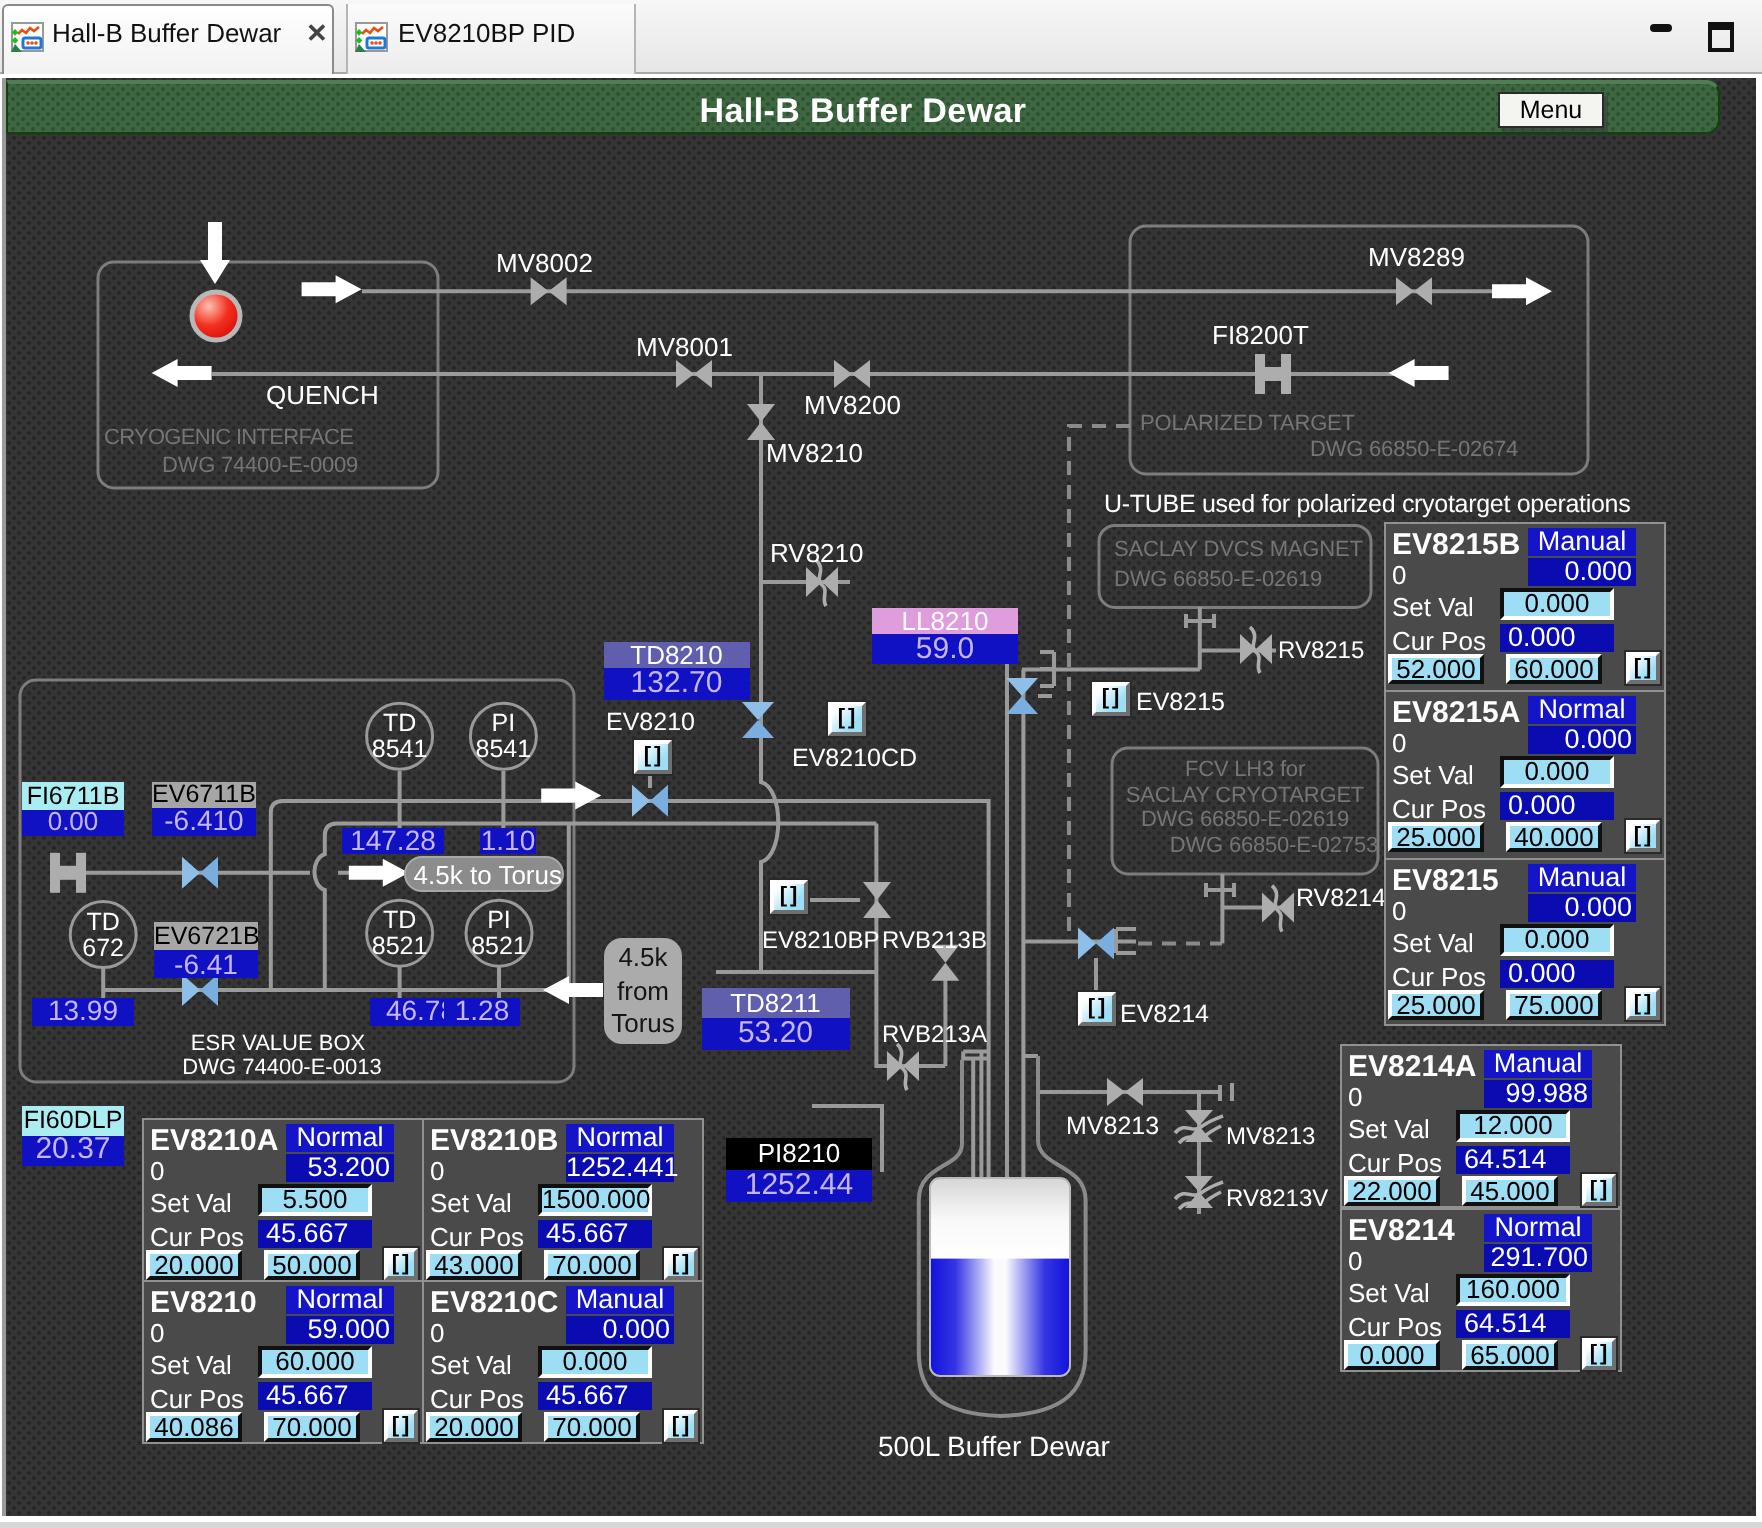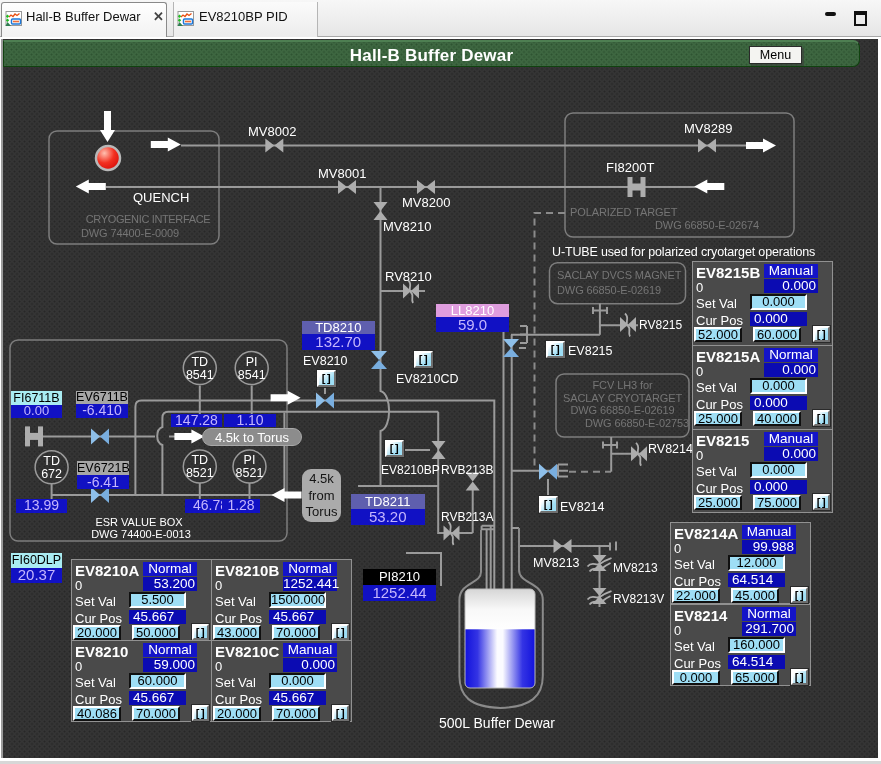--- a/index.html
+++ b/index.html
@@ -242,21 +242,21 @@
 <div class="t" style="left:441px;top:463px;font-size:12px">RVB213B</div>
 <div class="t" style="left:441px;top:510px;font-size:12px">RVB213A</div>
 <div class="t" style="left:533px;top:555.5px;font-size:12.5px">MV8213</div>
 <div class="t" style="left:613px;top:560.5px;font-size:12px">MV8213</div>
 <div class="t" style="left:613px;top:592px;font-size:12px">RV8213V</div>
 <div class="t" style="left:133px;top:190px;">QUENCH</div>
 <div class="t" style="left:552px;top:245px;font-size:12.5px;letter-spacing:-0.15px">U-TUBE used for polarized cryotarget operations</div>
 <div class="t" style="left:439px;top:715px;font-size:14px">500L Buffer Dewar</div>
 <div class="t" style="left:59px;top:516px;width:160px;text-align:center;font-size:11px">ESR VALUE BOX</div>
 <div class="t" style="left:61px;top:527.5px;width:160px;text-align:center;font-size:11px">DWG 74400-E-0013</div>
-<div class="t g" style="left:68px;top:212.5px;width:160px;text-align:center;letter-spacing:-0.35px">CRYOGENIC INTERFACE</div>
+<div class="t g" style="left:52px;top:212.5px;width:160px;text-align:left;letter-spacing:-0.35px">CRYOGENIC INTERFACE</div>
 <div class="t g" style="left:50px;top:226.5px;width:160px;text-align:center">DWG 74400-E-0009</div>
 <div class="t g" style="left:570px;top:205.5px;">POLARIZED TARGET</div>
 <div class="t g" style="left:655px;top:218.5px;">DWG 66850-E-02674</div>
 <div class="t g" style="left:557px;top:268.5px;">SACLAY DVCS MAGNET</div>
 <div class="t g" style="left:557px;top:283.5px;">DWG 66850-E-02619</div>
 <div class="t g" style="left:556px;top:378.5px;width:133px;text-align:center">FCV LH3 for</div>
 <div class="t g" style="left:556px;top:391.8px;width:133px;text-align:center">SACLAY CRYOTARGET</div>
 <div class="t g" style="left:556px;top:404.1px;width:133px;text-align:center">DWG 66850-E-02619</div>
 <div class="t g" style="left:556px;top:417.4px;width:133px;text-align:right">DWG 66850-E-02753</div>
 <div class="tag" style="left:302px;top:321px;width:72.5px">
@@ -287,33 +287,33 @@
     <div class="L grayl" style="height:14px;line-height:14px">EV6721B</div>
     <div class="V" style="height:14px;line-height:14px;font-size:14px">-6.41</div>
   </div>
 <div class="tag" style="left:11px;top:553px;width:51px">
     <div class="L cyanl" style="height:15px;line-height:15px">FI60DLP</div>
     <div class="V" style="height:14.5px;line-height:14.5px;font-size:15px">20.37</div>
   </div>
 <div class="tag" style="left:171px;top:414px;width:51px">
     <div class="V" style="height:13px;line-height:13px;font-size:14px">147.28</div>
   </div>
-<div class="tag" style="left:224px;top:414px;width:52px">
+<div class="tag" style="left:240px;top:414px;width:28px">
     <div class="V" style="height:13px;line-height:13px;font-size:14px">1.10</div>
   </div>
 <div class="tag" style="left:16px;top:499px;width:51px">
     <div class="V" style="height:13.5px;line-height:13.5px;font-size:14px">13.99</div>
   </div>
 <div class="tag" style="left:185px;top:499px;width:51px">
     <div class="V" style="height:13.5px;line-height:13.5px;font-size:14px">46.78</div>
   </div>
 <div class="tag" style="left:222px;top:499px;width:38px">
     <div class="V" style="height:13.5px;line-height:13.5px;font-size:14px">1.28</div>
   </div>
-<div style="position:absolute;left:202px;top:428px;width:100px;height:18px;background:#8c8c8c;border:1px solid #a8a8a8;border-radius:10px;color:#fff;font-size:13px;text-align:center;line-height:17px;box-sizing:border-box">4.5k to Torus</div>
+<div style="position:absolute;left:202px;top:428px;width:80px;height:18px;background:#8c8c8c;border:1px solid #a8a8a8;border-radius:10px;color:#fff;font-size:13px;text-align:right;line-height:17px;box-sizing:border-box">4.5k to Torus</div>
 <div style="position:absolute;left:302px;top:469px;width:39px;height:53px;background:#ababab;border-radius:9px;color:#151515;font-size:13px;text-align:center;line-height:16.5px;padding-top:2px;box-sizing:border-box">4.5k<br>from<br>Torus</div>
 <div class="bb" style="left:317px;top:369.5px">[]</div>
 <div class="bb" style="left:414px;top:350.5px">[]</div>
 <div class="bb" style="left:385px;top:440px">[]</div>
 <div class="bb" style="left:546px;top:341px">[]</div>
 <div class="bb" style="left:539px;top:496px">[]</div>
 
 <div class="pnl" style="left:71px;top:559px">
     <div class="h">EV8210A</div>
     <div class="m">Normal</div>

